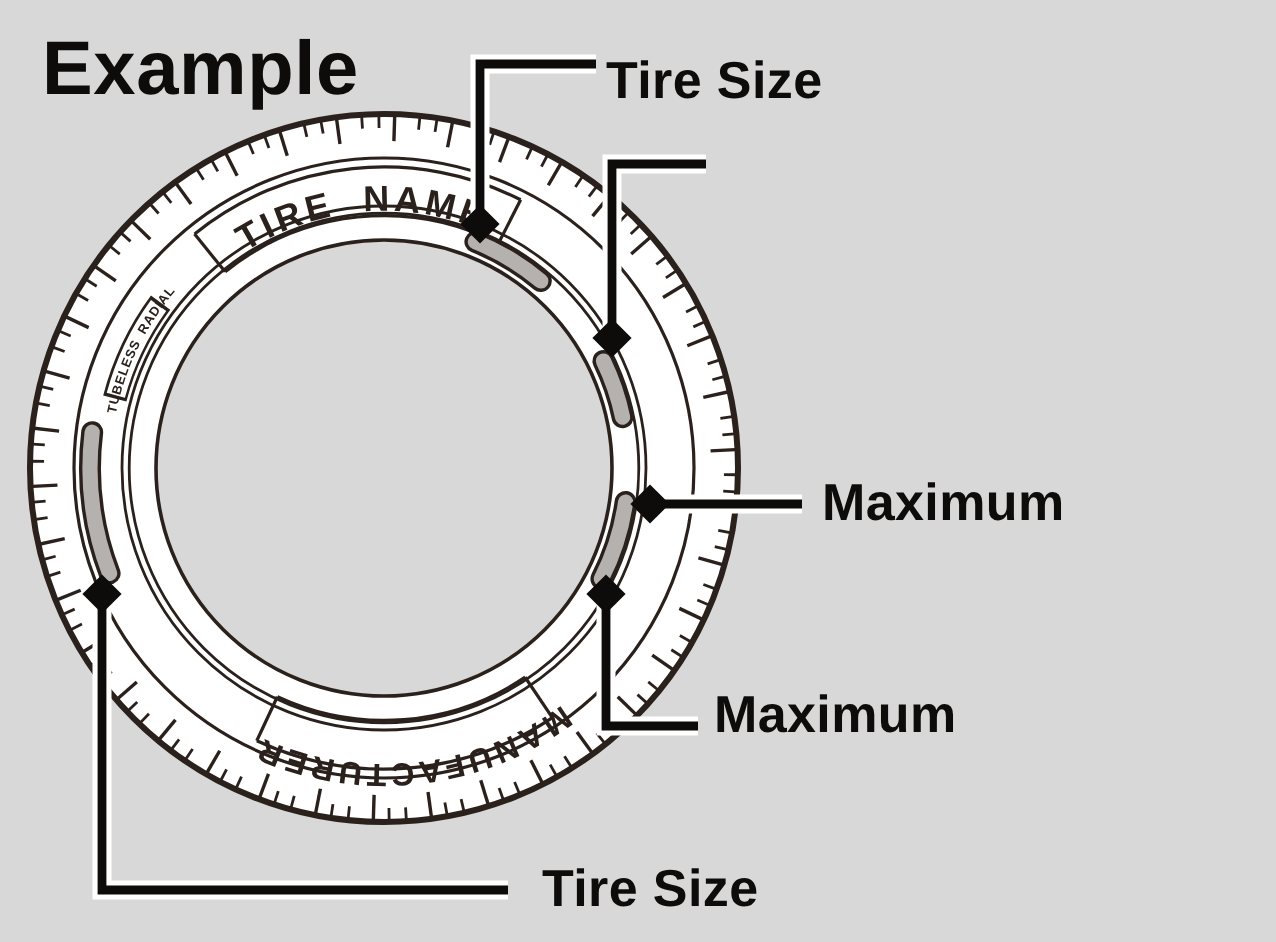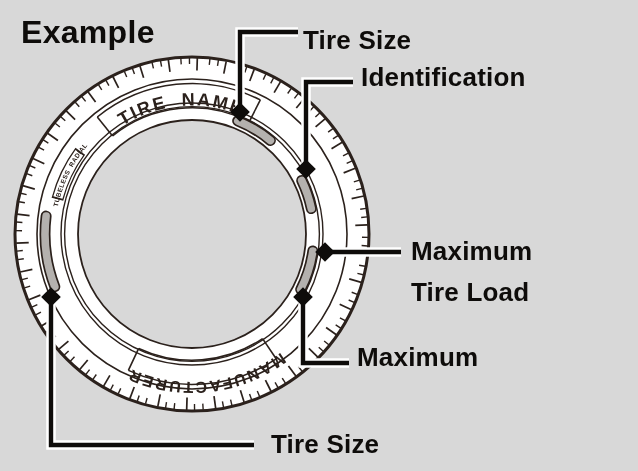--- a/index.html
+++ b/index.html
@@ -17,21 +17,21 @@
     color:#0e0c0a;
     font-size:26px;
     line-height:41px;
     letter-spacing:0.2px;
     white-space:nowrap;
   }
   #example-title{
     position:absolute;
     left:21px;top:14px;
     font-weight:bold;
-    font-size:32px;
+    font-size:38px;
     color:#0e0c0a;
     letter-spacing:0.3px;
   }
   .sidewall-text{
     font-family:"Liberation Sans", sans-serif;
     font-weight:600;
     fill:#2b211c;
   }
 </style>
 </head>
@@ -220,26 +220,24 @@
       <path class="dia" transform="translate(303,297)" d="M 0 -9.8 L 9.8 0 L 0 9.8 L -9.8 0 Z" fill="#0e0c0a"></path>
       <path class="dia" transform="translate(51,297)" d="M 0 -9.8 L 9.8 0 L 0 9.8 L -9.8 0 Z" fill="#0e0c0a"></path>
     </g>
   </svg>
 
   <div id="example-title">Example</div>
 
   <div class="label" style="left:303px;top:22px;line-height:36px;">Tire Size</div>
 
   <div class="label" style="left:361px;top:57px;">
-    <div>Identification</div>
   </div>
 
   <div class="label" style="left:411px;top:231px;">
     <div>Maximum</div>
-    <div>Tire Load</div>
   </div>
 
   <div class="label" style="left:357px;top:337px;">
     <div>Maximum</div>
   </div>
 
   <div class="label" style="left:271px;top:425px;line-height:38px;">Tire Size</div>
 
 </div>
 

